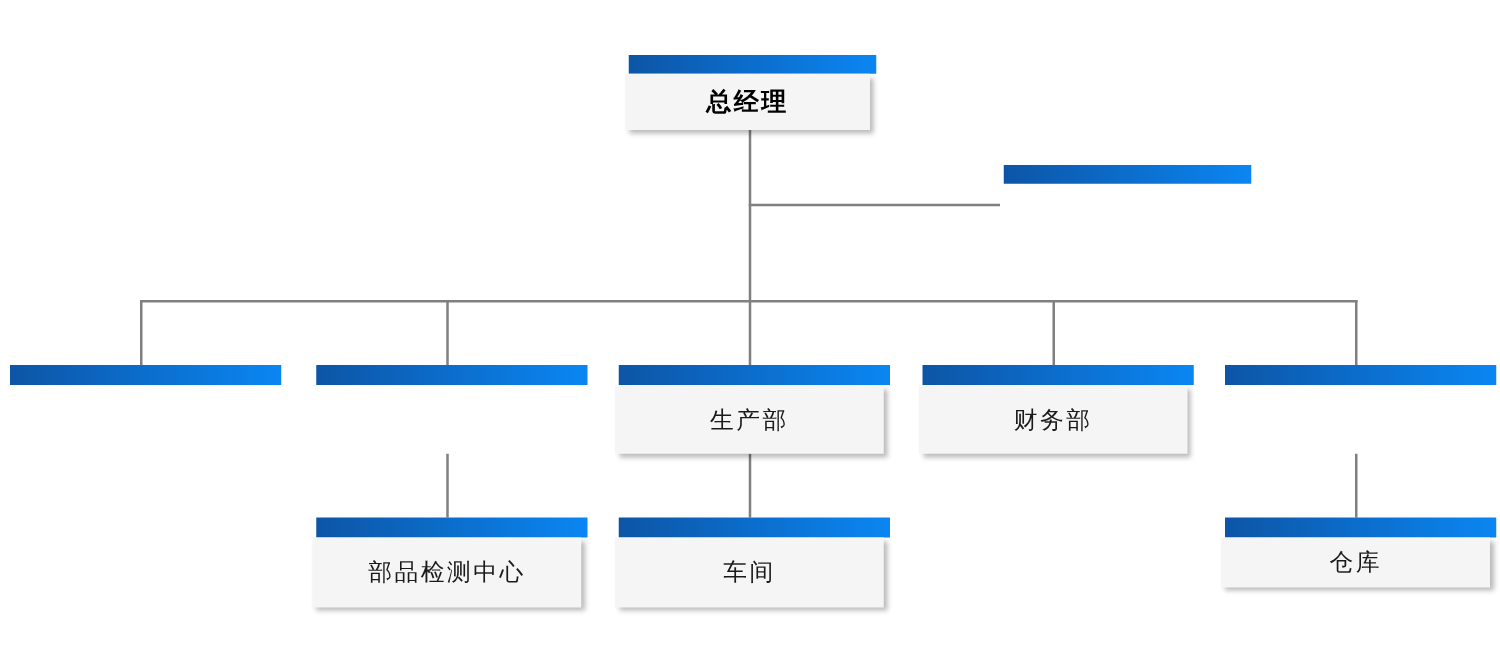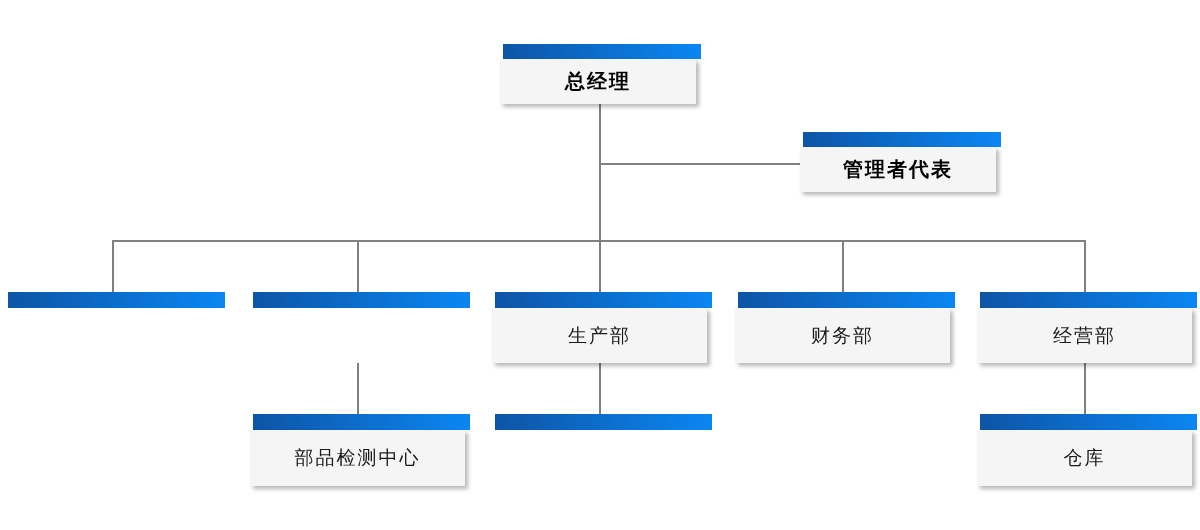--- a/index.html
+++ b/index.html
@@ -72,23 +72,20 @@
 
   <div class="node lvl1" style="left:500px; top:44px; width:196px; height:60px;">
     <div class="bar"></div>
     <div class="body">
       <span>总经理</span>
     </div>
   </div>
 
   <div class="node lvl1" style="left:800px; top:132px; width:196px; height:60px;">
     <div class="bar"></div>
-    <div class="body">
-      <span>管理者代表</span>
-    </div>
   </div>
 
   <div class="node" style="left:5px; top:292px; width:215px; height:71px;">
     <div class="bar"></div>
   </div>
 
   <div class="node" style="left:250px; top:292px; width:215px; height:71px;">
     <div class="bar"></div>
   </div>
 
@@ -101,36 +98,36 @@
 
   <div class="node" style="left:735px; top:292px; width:215px; height:71px;">
     <div class="bar"></div>
     <div class="body">
       <span>财务部</span>
     </div>
   </div>
 
   <div class="node" style="left:977px; top:292px; width:215px; height:71px;">
     <div class="bar"></div>
-    <div class="body">
-      <span>经营部</span>
-    </div>
   </div>
 
   <div class="node" style="left:250px; top:414px; width:215px; height:72px;text-decoration:underline;">
     <div class="bar"></div>
     <div class="body">
       <span>部品检测中心</span>
     </div>
   </div>
 
   <div class="node" style="left:492px; top:414px; width:215px; height:72px;">
     <div class="bar"></div>
+    <div class="body">
+      <span>车间</span>
+    </div>
   </div>
 
-  <div class="node" style="left:977px; top:414px; width:215px; height:72px;">
+  <div class="node" style="left:977px; top:414px; width:215px; height:56px;">
     <div class="bar"></div>
     <div class="body">
       <span>仓库</span>
     </div>
   </div>
 
 </div>
 
 </body></html>

